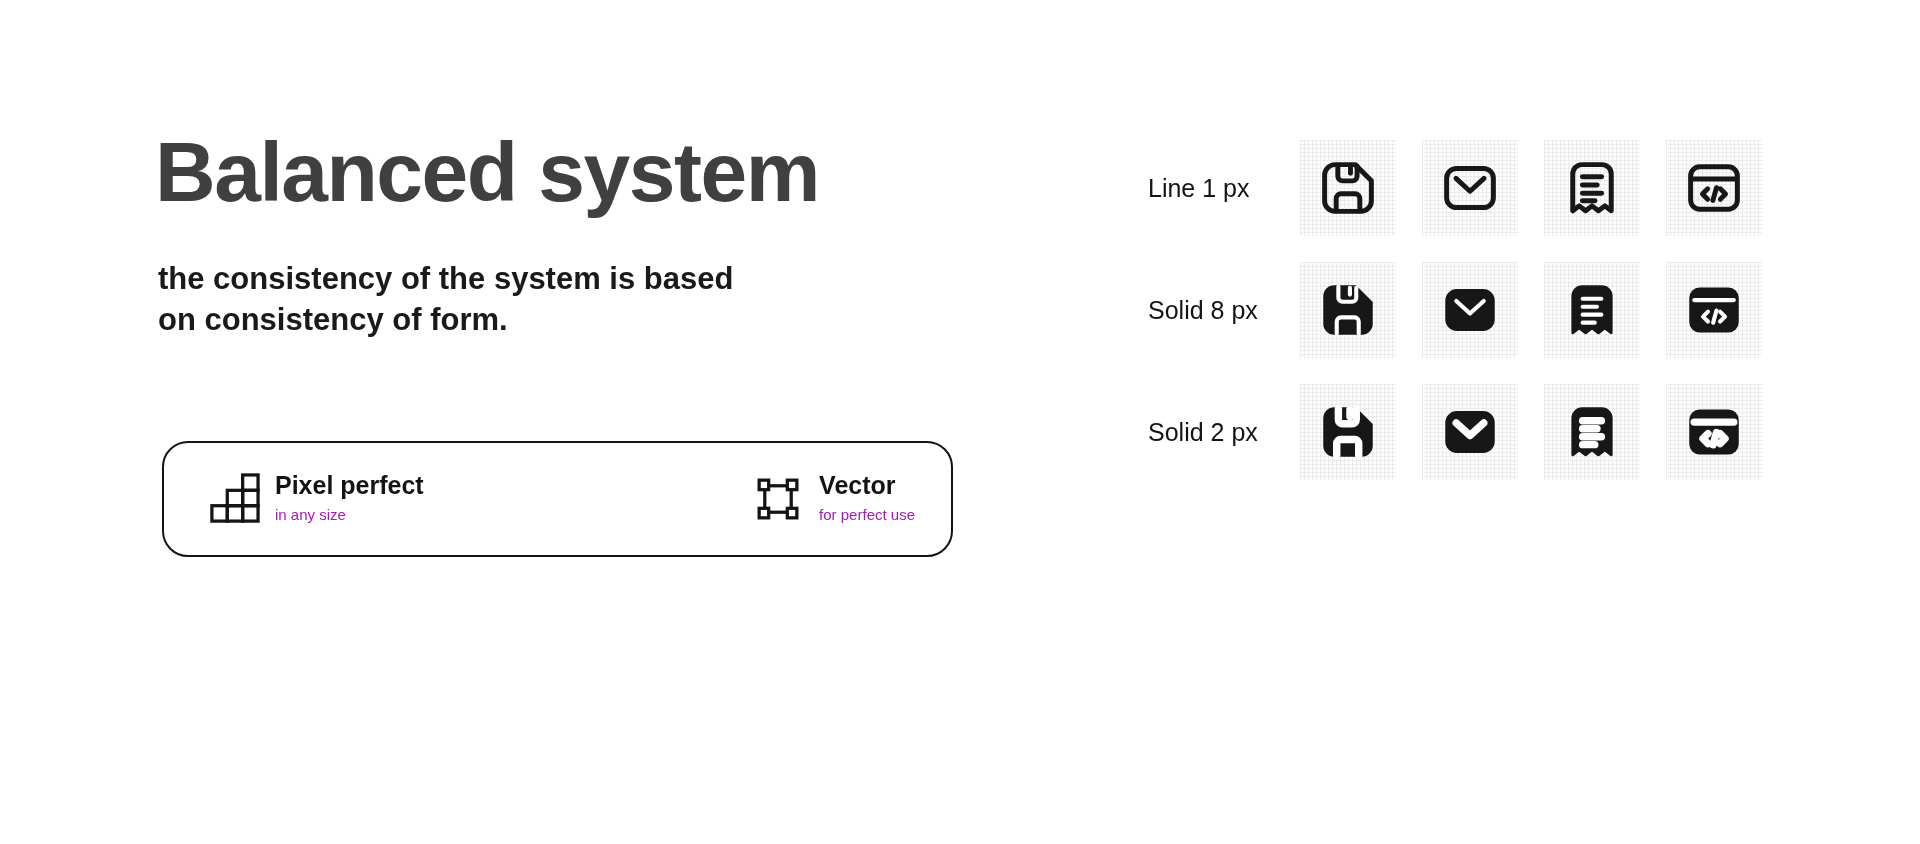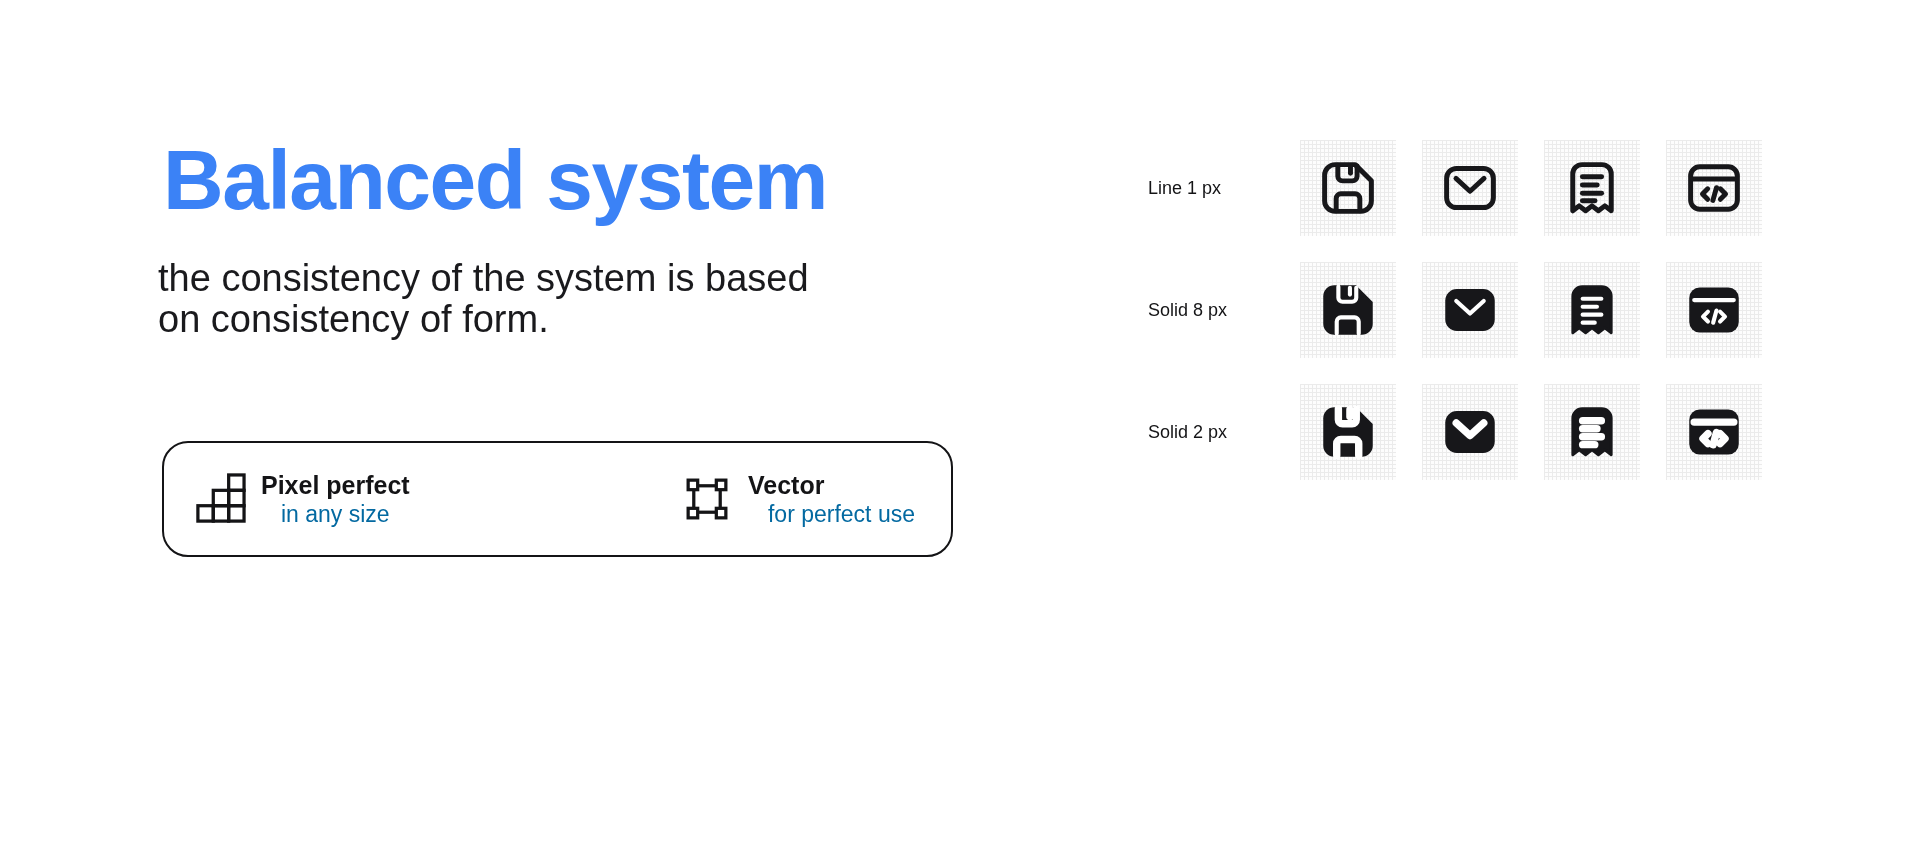--- a/index.html
+++ b/index.html
@@ -4,46 +4,46 @@
 <style>
   html,body{margin:0;padding:0;}
   body{
     width:1920px;height:844px;position:relative;overflow:hidden;
     background:#ffffff;
     font-family:"Liberation Sans","DejaVu Sans",sans-serif;
     color:#131315;
   }
   
   .hero-title{
-    position:absolute;left:155px;top:120px;margin:8px;
+    position:absolute;left:155px;top:120px;margin:0;
     font-size:84px;font-weight:700;letter-spacing:-1.5px;line-height:104px;
-    color:#3b82f6;
+    color:#404040;
   }
   .hero-subtitle{
     position:absolute;left:158px;top:258px;
-    font-size:38px;line-height:41px;font-weight:400;color:#1a1a1d;
+    font-size:31px;line-height:41px;font-weight:700;color:#1a1a1d;
   }
   .feature-box{
     position:absolute;left:162px;top:441px;width:791px;height:116px;
     box-sizing:border-box;border:2px solid #141416;border-radius:26px;
     display:flex;align-items:center;justify-content:space-between;
-    padding:0 36px 0 30px;background:#fff;
+    padding:0 36px 0 44px;background:#fff;
   }
   .feature{display:flex;align-items:center;gap:15px;}
   .feature-icon{width:52px;height:52px;color:#141416;flex:0 0 auto;}
   .feature-title{font-size:25px;font-weight:700;line-height:30px;color:#141416;}
-  .feature-sub{font-size:23px;font-weight:400;line-height:29px;color:#0369a1;margin-left:20px;}
+  .feature-sub{font-size:15px;font-weight:400;line-height:29px;color:#a21caf;}
   
   .icon-grid{
     position:absolute;left:1148px;top:140px;
     display:flex;flex-direction:column;gap:26px;
   }
   .grid-row{display:flex;align-items:center;}
   .row-label{
-    width:152px;font-size:18px;font-weight:400;color:#141416;flex:0 0 auto;
+    width:152px;font-size:25px;font-weight:400;color:#141416;flex:0 0 auto;
   }
   .tiles{display:flex;gap:26px;}
   .tile{
     width:96px;height:96px;flex:0 0 auto;
     background-color:#fdfdfd;
     background-image:
       linear-gradient(to right,#ebebeb 1px,transparent 1px),
       linear-gradient(to bottom,#ebebeb 1px,transparent 1px);
     background-size:4px 4px;
     display:flex;align-items:center;justify-content:center;

